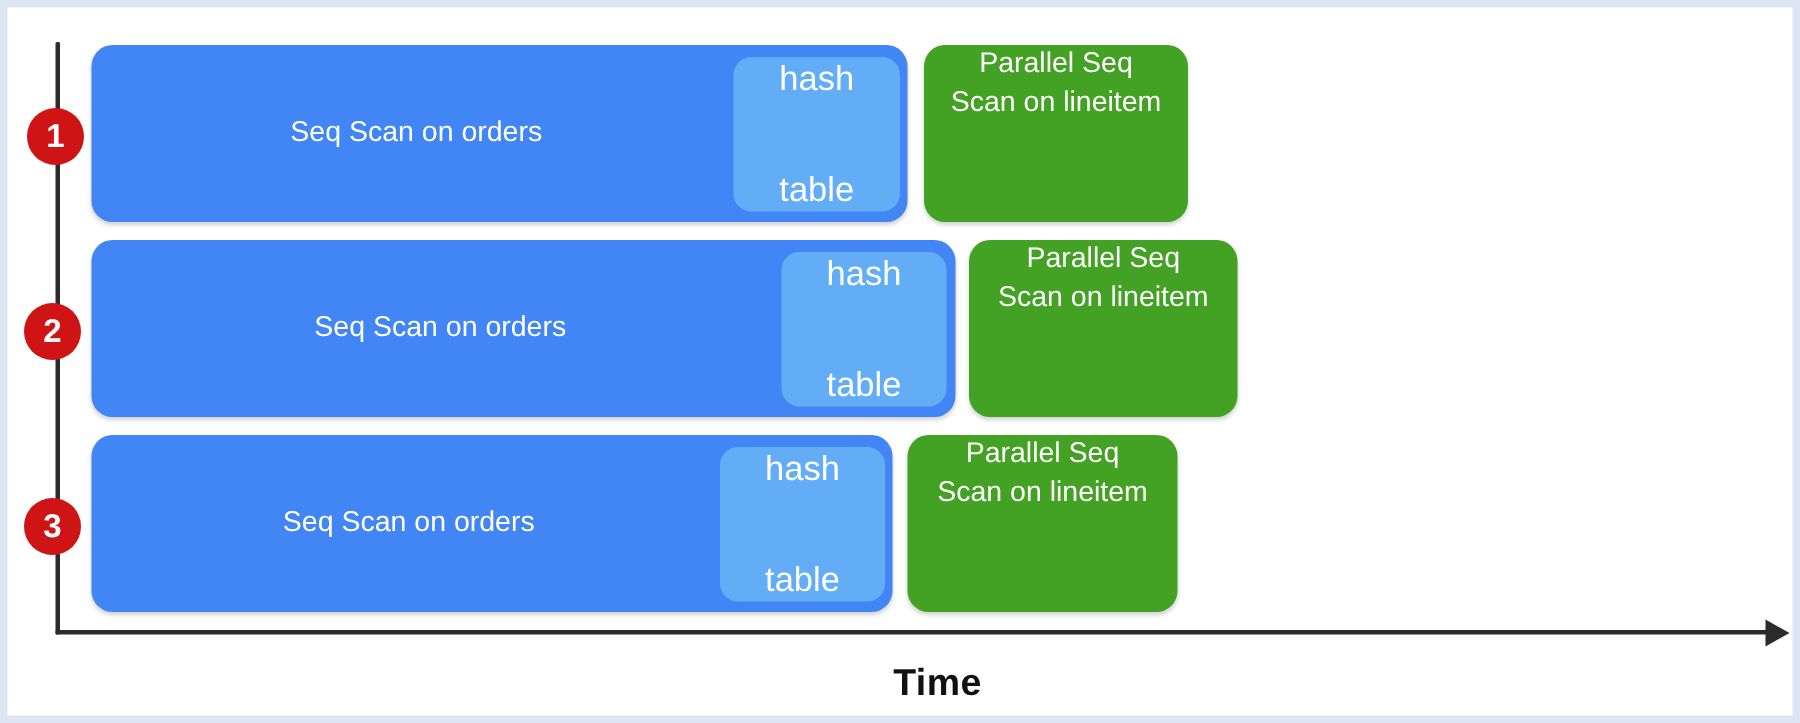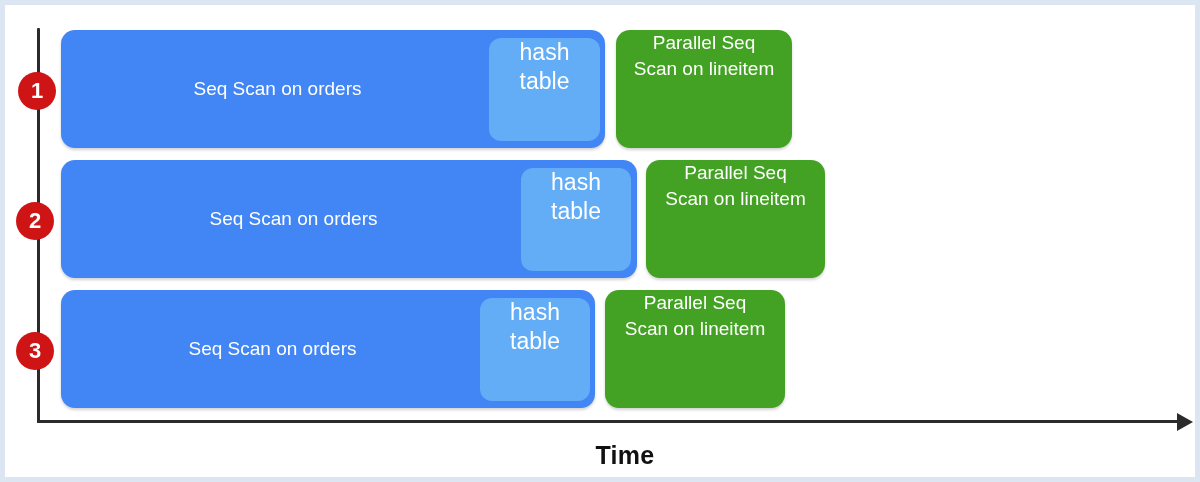--- a/index.html
+++ b/index.html
@@ -84,21 +84,21 @@
     pointer-events:none;
   }
   .hash-box{
     position:absolute;
     background:#63adf7;
     border-radius:12px;
     color:#ffffff;
     display:flex;
     flex-direction:column;
     align-items:center;
-    justify-content:flex-start;
+    justify-content:space-between;
     font-size:23px;
     line-height:1.28;
     z-index:3;
   }
   .bar-green{
     position:absolute;
     background:#43a123;
     border-radius:14px;
     color:#ffffff;
     display:flex;

